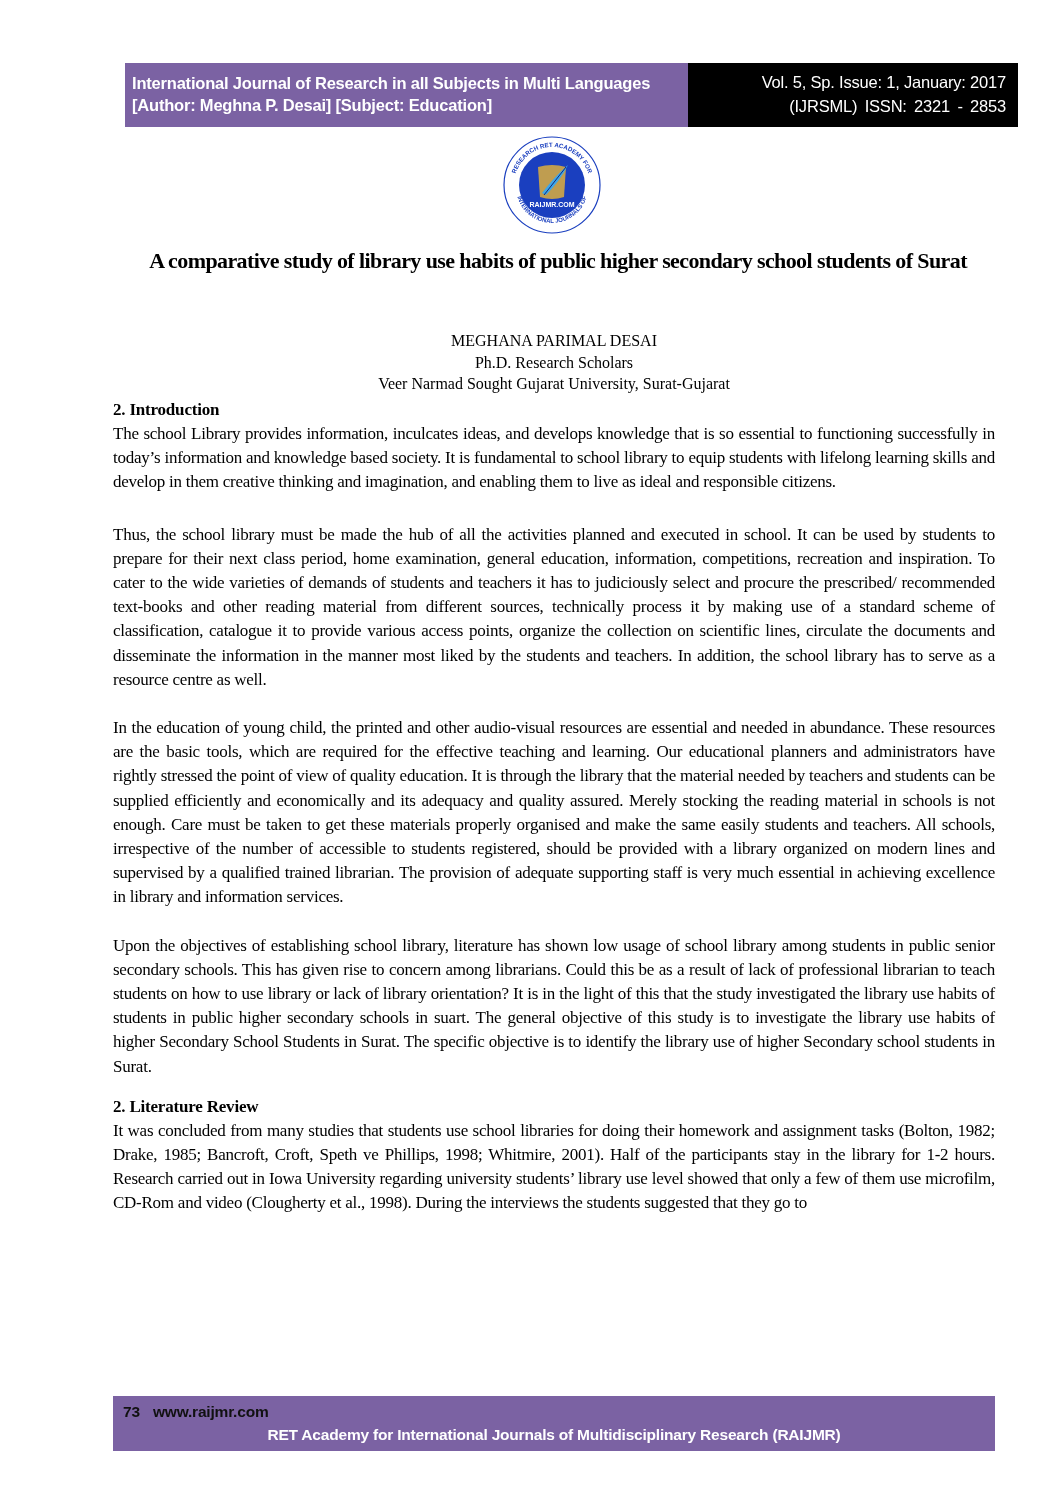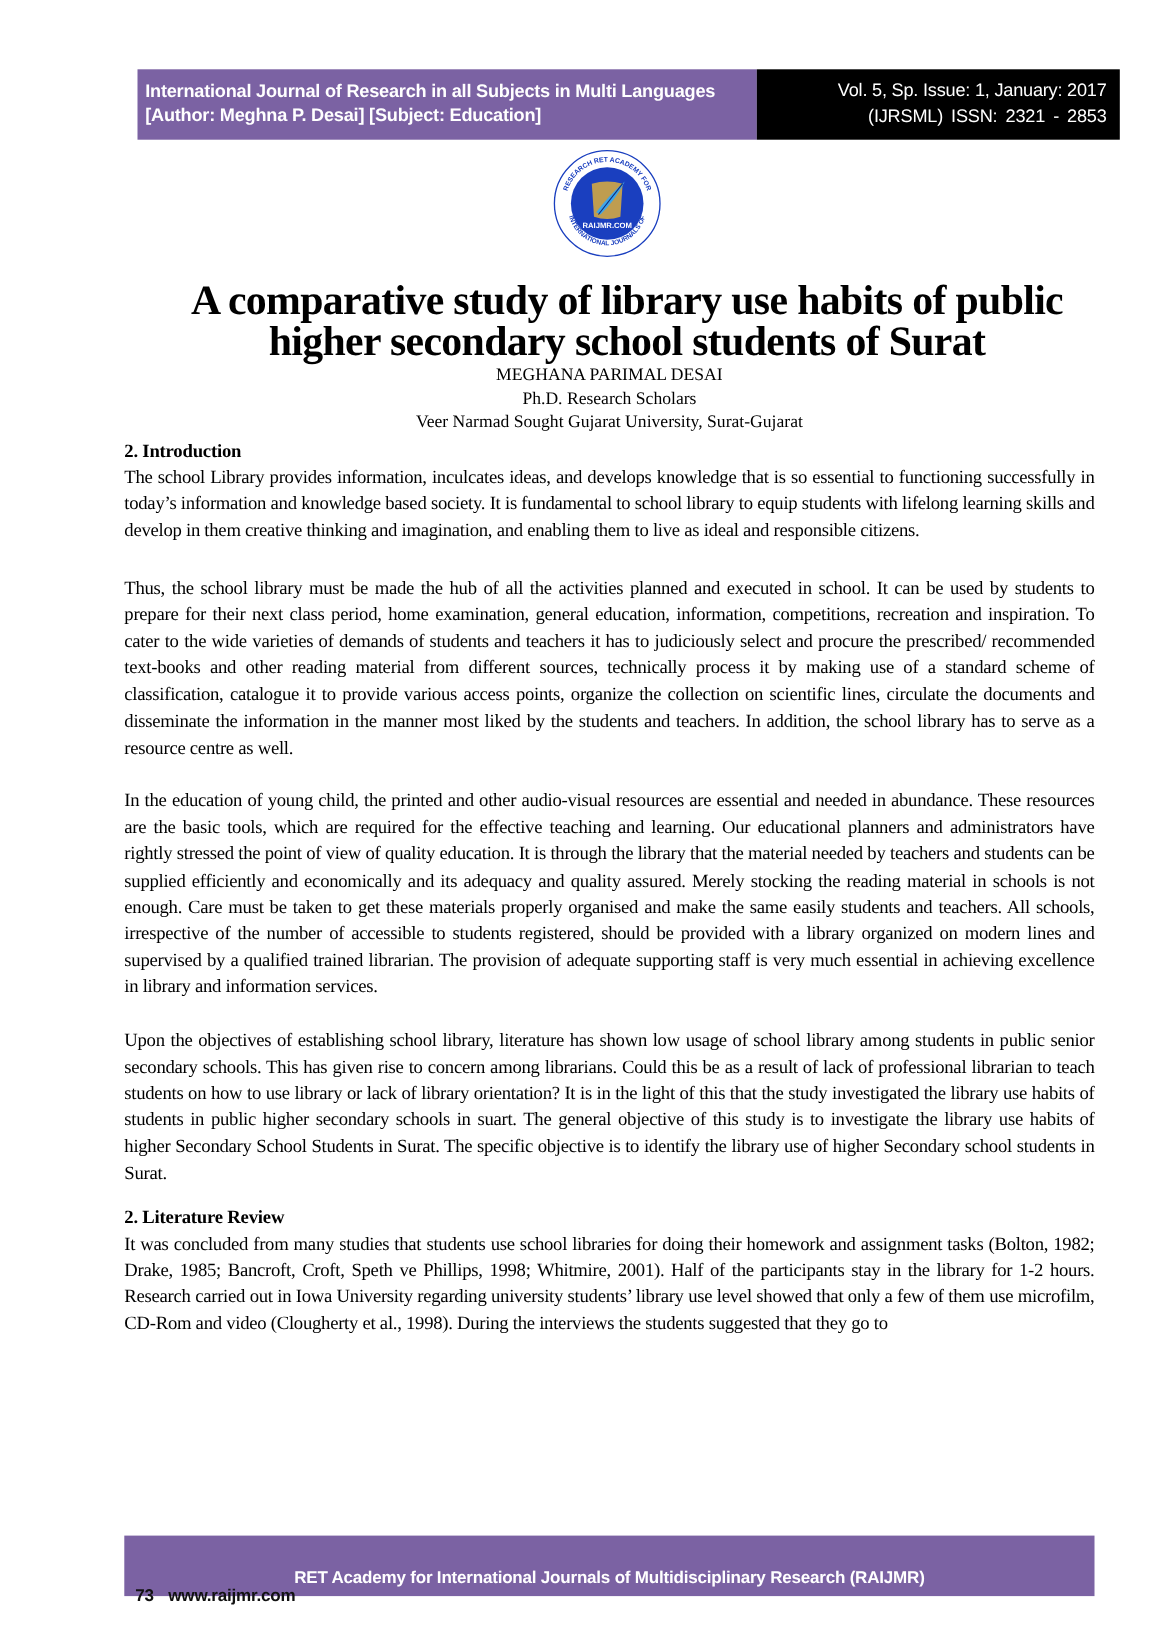--- a/index.html
+++ b/index.html
@@ -60,24 +60,24 @@
       height: 100px;
     }
     .title {
       position: absolute;
       left: 113px;
       top: 238px;
       width: 882px;
       text-align: center;
       font-family: "Liberation Serif", "DejaVu Serif", serif;
       font-weight: bold;
-      font-size: 38px;
+      font-size: 22px;
       line-height: 38px;
       letter-spacing: -0.6px;
-      margin: 16px;
+      margin: 4px;
     }
     .author-block {
       position: absolute;
       left: 113px;
       top: 330px;
       width: 882px;
       text-align: center;
       font-size: 16px;
       line-height: 21.5px;
     }
@@ -121,21 +121,20 @@
     }
     .footer-row1 {
       position: absolute;
       left: 10px;
       top: 5px;
       right: 18px;
       height: 22px;
       line-height: 22px;
       display: flex;
       letter-spacing: -0.2px;
-      margin-top: 39px;
     }
     .footer-page {
       color: #111111;
       width: 30px;
     }
     .footer-desc {
       flex: 1;
     }
     .footer-url {
       color: #111111;

